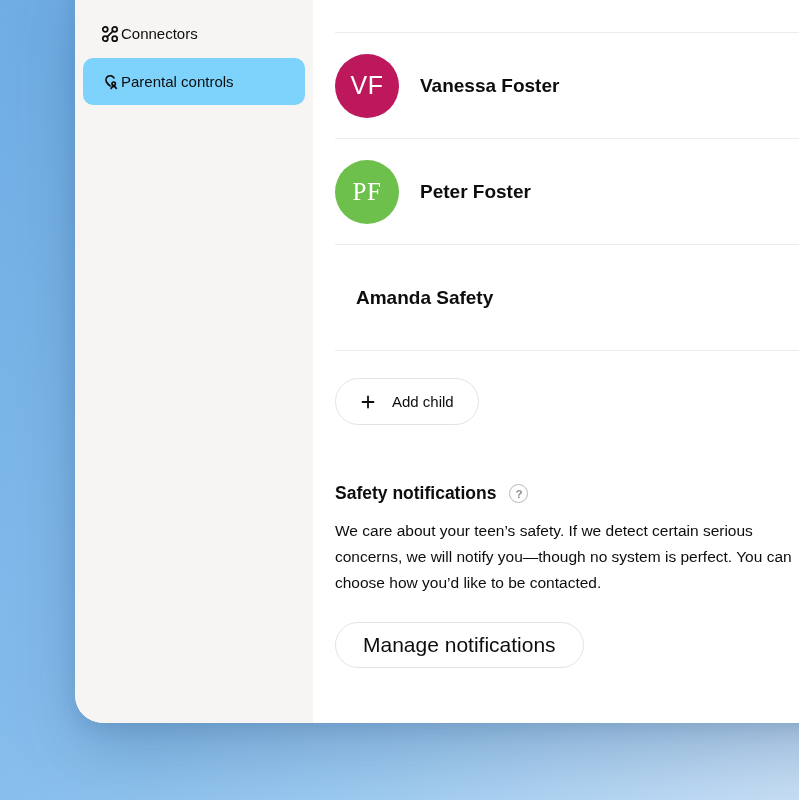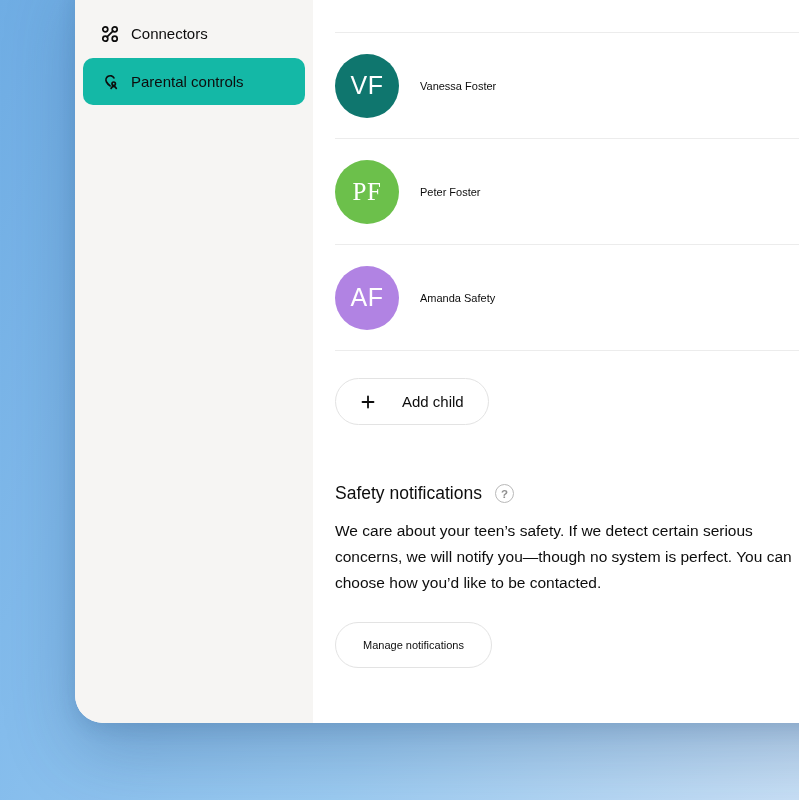--- a/index.html
+++ b/index.html
@@ -34,28 +34,27 @@
     flex: 0 0 238px;
     background: #f6f5f3;
     padding-top: 45px;
   }
   .nav-item {
     height: 47px;
     margin: 1px 8px;
     padding: 0 14px 0 16px;
     display: flex;
     align-items: center;
-    gap: 10px;
     border-radius: 10px;
     font-size: 15px;
     color: #0d0d0d;
     cursor: pointer;
     white-space: nowrap;
   }
-  .nav-item.selected { background: #14b8a6; }
+  .nav-item.selected { background: #7dd3fc; }
   .nav-icon { width: 22px; height: 22px; display: flex; align-items: center; justify-content: center; flex: 0 0 22px; }
   .nav-icon svg { display: block; }
   
   .main {
     flex: 1;
     padding-left: 22px;
     padding-top: 68px; 
   }
   .member-list { border-top: 1px solid #ececec; }
   .member-row {
@@ -70,67 +69,67 @@
     height: 64px;
     border-radius: 50%;
     display: flex;
     align-items: center;
     justify-content: center;
     color: #ffffff;
     font-size: 25px;
     letter-spacing: 0.5px;
     flex: 0 0 64px;
   }
-  .member-name { margin-left: 21px; font-size: 11px; color: #0d0d0d; }
+  .member-name { margin-left: 21px; font-size: 19px; color: #0d0d0d; font-weight: bold; }
   .pill-btn {
     margin-top: 27px;
     height: 47px;
     display: inline-flex;
     align-items: center;
-    gap: 26px;
+    gap: 16px;
     padding: 0 24px;
     background: #ffffff;
     border: 1px solid #e3e3e3;
     border-radius: 24px;
     font-family: inherit;
     font-size: 15px;
     font-weight: 500;
     color: #0d0d0d;
     cursor: pointer;
     white-space: nowrap;
     justify-content: space-between;
   }
   .section-header {
     margin-top: 58px;
     display: flex;
     align-items: center;
     gap: 13px;
   }
-  .section-title { font-size: 17.5px; font-weight: 400; color: #0d0d0d; }
+  .section-title { font-size: 17.5px; font-weight: 700; color: #0d0d0d; }
   .help-icon {
     width: 19px;
     height: 19px;
     border-radius: 50%;
     border: 1.4px solid #b9b9b9;
     color: #8f8f8f;
     font-size: 11.5px;
     font-weight: 600;
     display: flex;
     align-items: center;
     justify-content: center;
     cursor: pointer;
   }
   .section-desc { margin-top: 14px; }
   .desc-line {
     font-size: 15.5px;
     line-height: 26px;
     color: #0d0d0d;
     white-space: nowrap;
   }
-  .manage-btn { margin-top: 26px; padding: 0 27px; height: 46px; font-size: 11px; }
+  .manage-btn { margin-top: 26px; padding: 0 27px; height: 46px; font-size: 21px; }
   .plus-icon { width: 16px; height: 16px; display: flex; align-items: center; justify-content: center; }
 </style>
 </head>
 <body>
 
 <div class="viewport">
   <div class="dialog">
 
     <nav class="sidebar">
       <div class="nav-item">
@@ -159,31 +158,30 @@
         </span>
         <span>Parental controls</span>
       </div>
     </nav>
 
     <main class="main">
 
       <div class="member-list">
 
         <div class="member-row">
-          <div class="avatar" style="background-color: #0f766e;">VF</div>
+          <div class="avatar" style="background-color: #be185d;">VF</div>
           <div class="member-name">Vanessa Foster</div>
         </div>
 
         <div class="member-row">
           <div class="avatar" style="background-color: rgb(108, 192, 75); font-family: Liberation Serif, serif;">PF</div>
           <div class="member-name">Peter Foster</div>
         </div>
 
         <div class="member-row">
-          <div class="avatar" style="background-color: rgb(177, 131, 227);">AF</div>
           <div class="member-name">Amanda Safety</div>
         </div>
 
       </div>
 
       <button class="pill-btn">
         <span class="plus-icon">
           <svg width="16" height="16" viewBox="0 0 16 16" fill="none" stroke="#0d0d0d" stroke-width="1.8" stroke-linecap="round">
             <line x1="8" y1="2.5" x2="8" y2="13.5"></line>
               <line x1="2.5" y1="8" x2="13.5" y2="8"></line>

